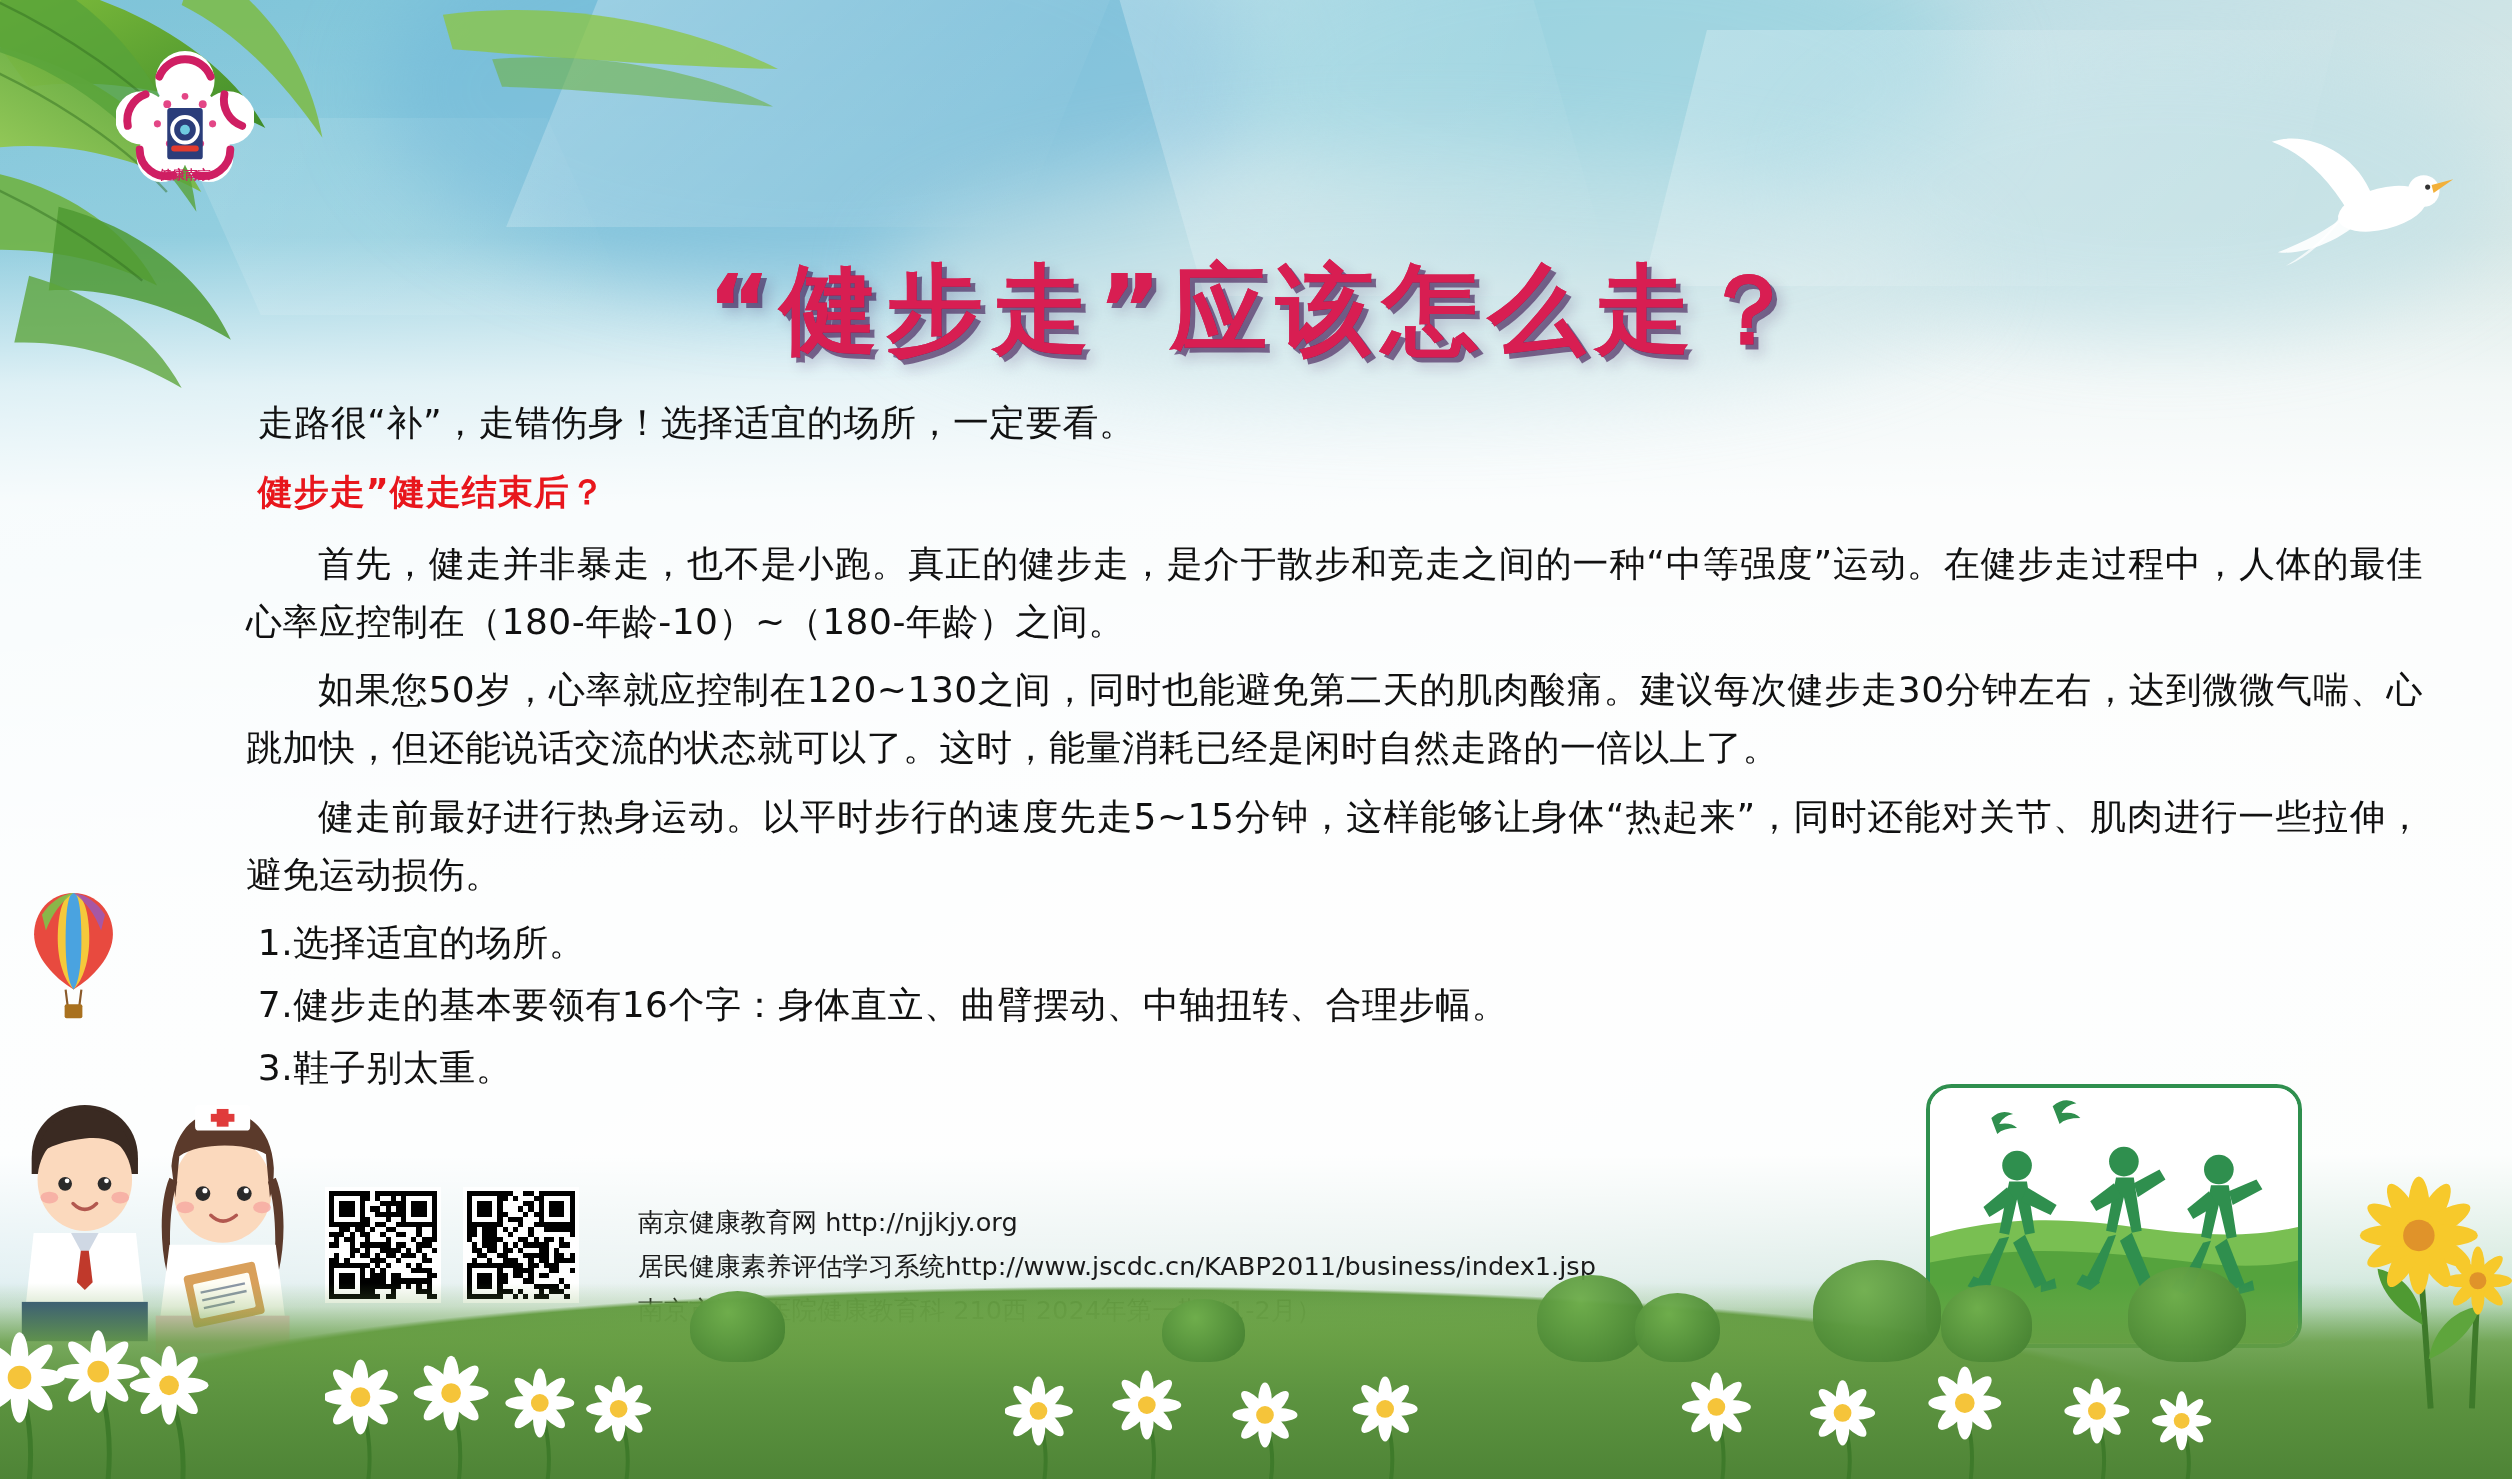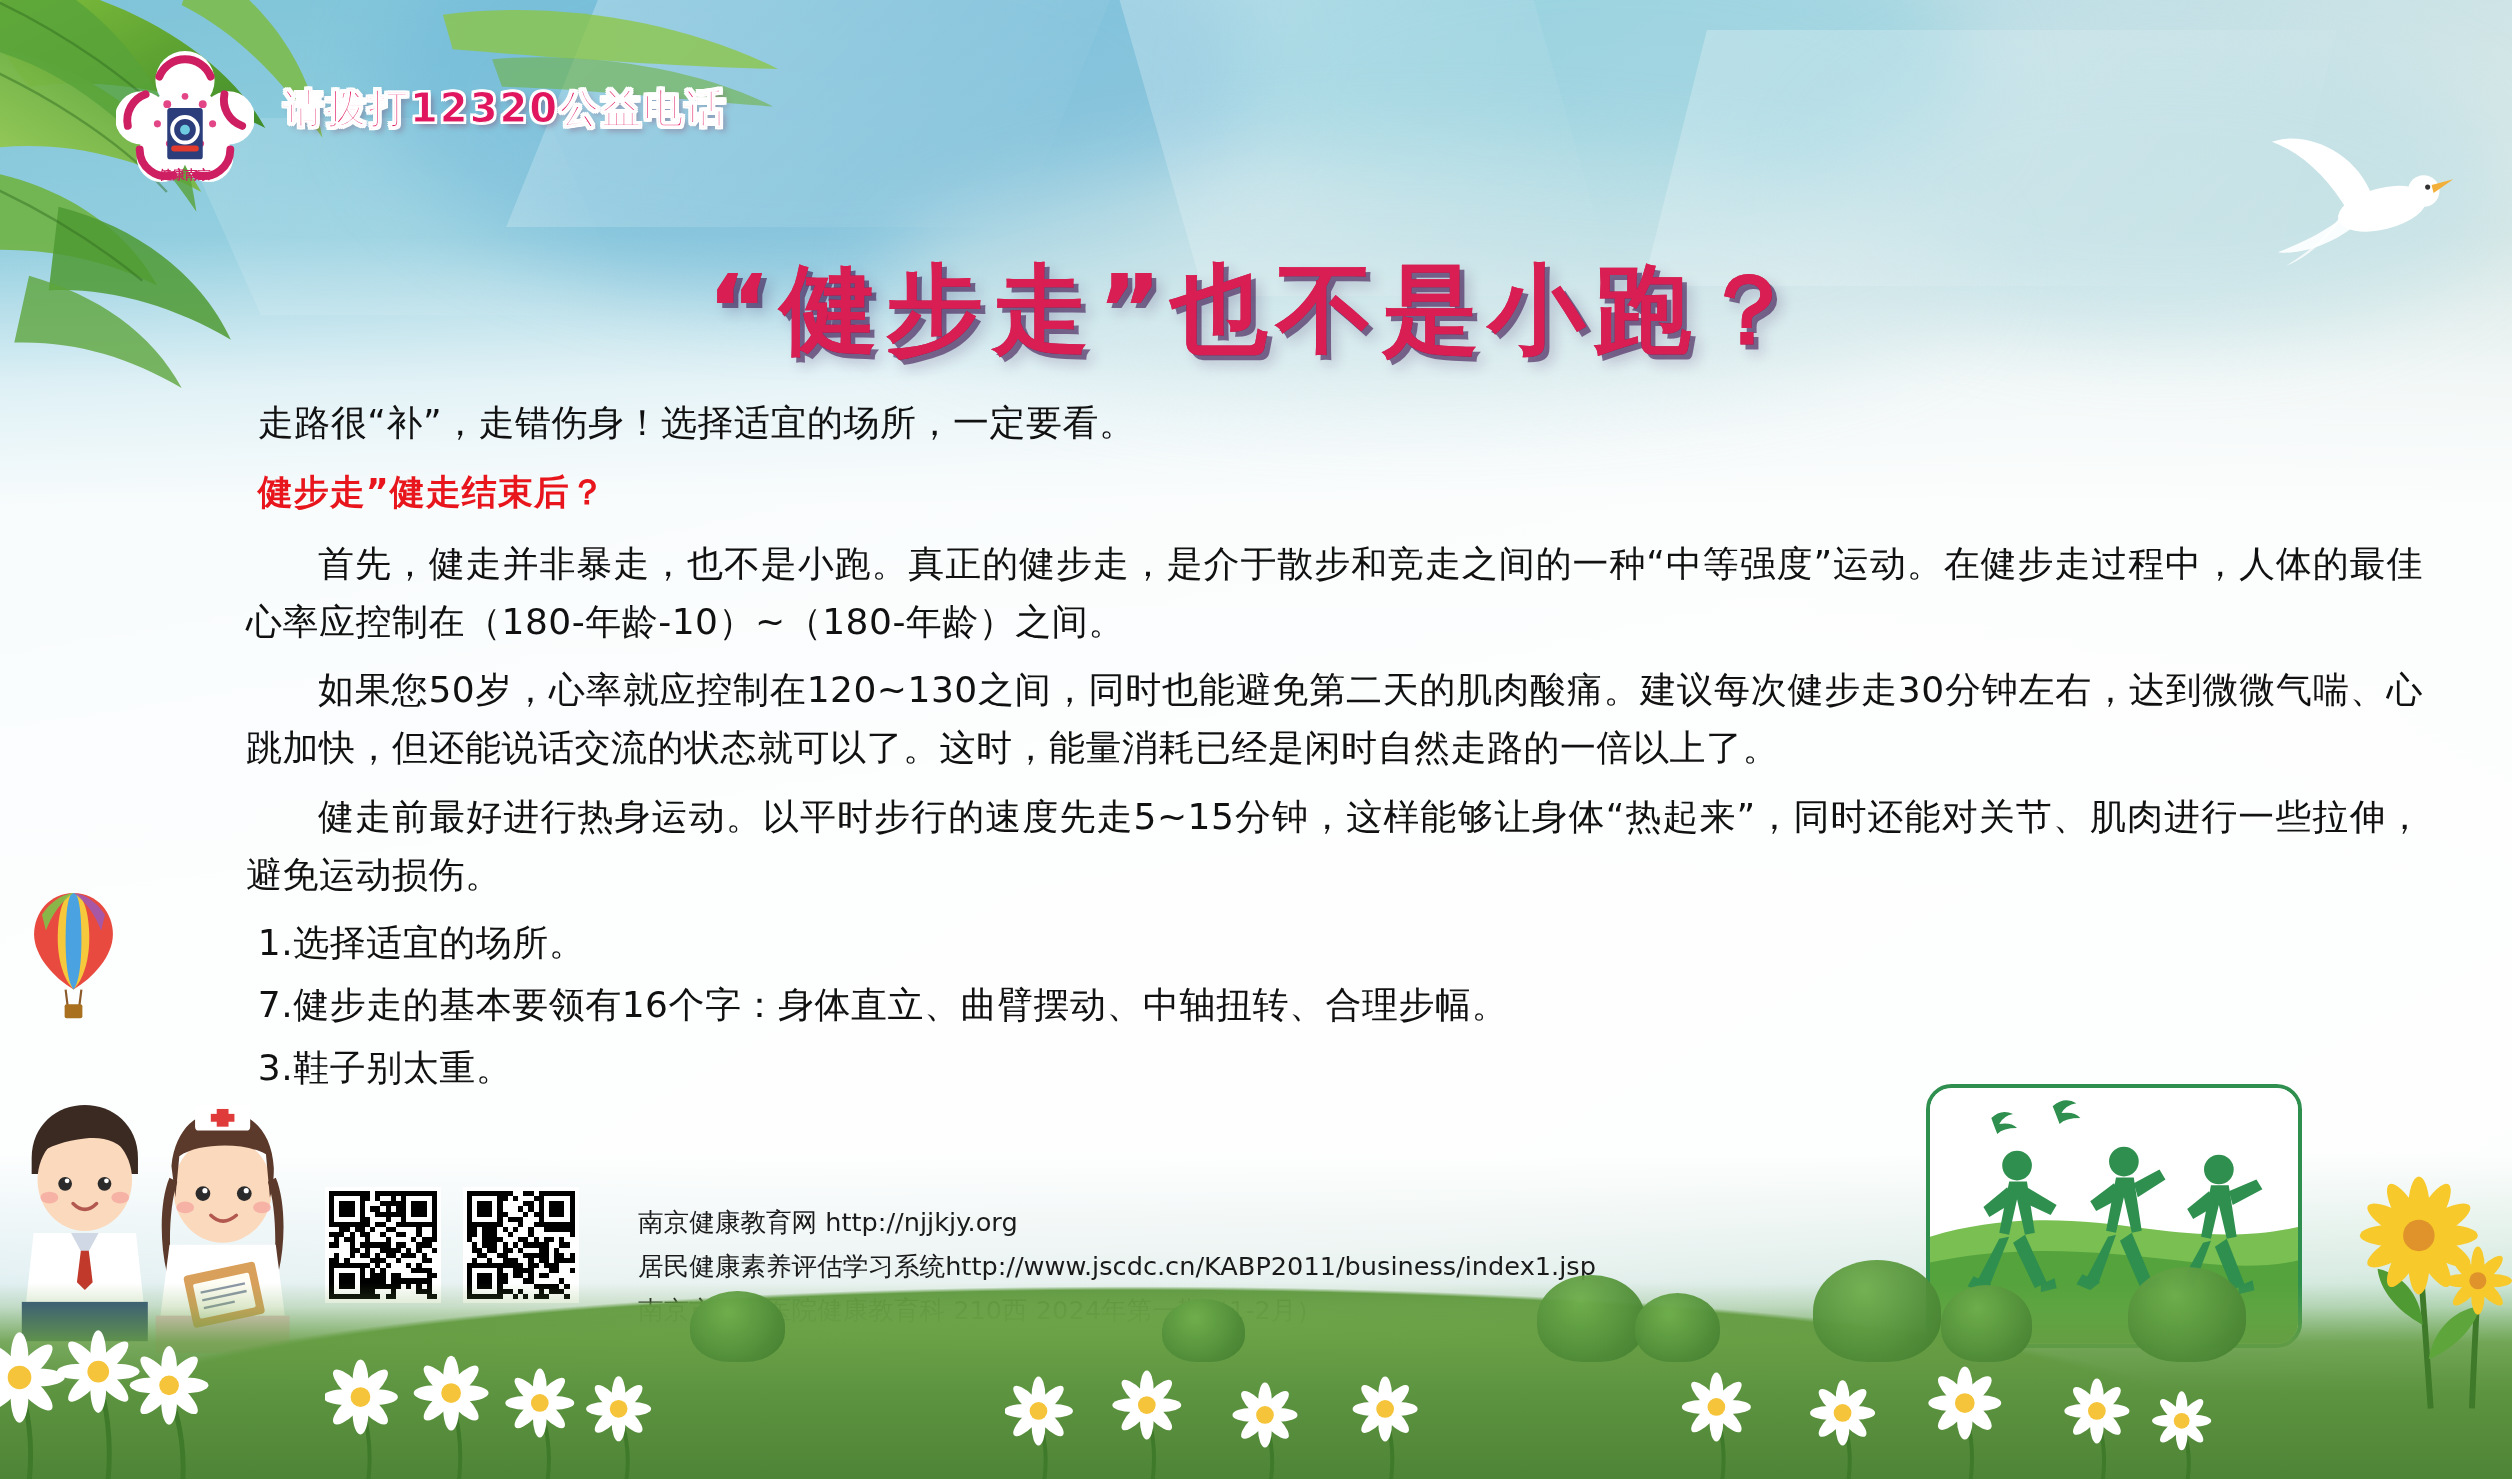--- a/index.html
+++ b/index.html
@@ -231,24 +231,23 @@
       </g>
       <rect x="52" y="62" width="36" height="52" rx="3" fill="#2b3d7a"></rect>
       <circle cx="70" cy="84" r="13" fill="none" stroke="#ffffff" stroke-width="4"></circle>
       <circle cx="70" cy="84" r="5" fill="#6fcbe0"></circle>
       <rect x="56" y="100" width="28" height="6" rx="3" fill="#e23b2e"></rect>
       <text x="70" y="134" font-size="13" font-weight="700" fill="#cf1f63" text-anchor="middle" font-family="DejaVu Sans, sans-serif">健康南京</text>
     </svg>
   </div>
 
   <div id="header-lines">
-    <div class="hdr-line">请拨打12320公益电话</div>
   </div>
 
-  <div id="main-title">“健步走”也不是小跑？</div>
+  <div id="main-title">“健步走”应该怎么走？</div>
 
   <div id="body-copy">
     <div class="lead">走路很“补”，走错伤身！选择适宜的场所，一定要看。</div>
     <div class="subhead">健步走”健走结束后？</div>
     <p class="para">首先，健走并非暴走，也不是小跑。真正的健步走，是介于散步和竞走之间的一种“中等强度”运动。在健步走过程中，人体的最佳心率应控制在（180-年龄-10）~（180-年龄）之间。</p>
     <p class="para">如果您50岁，心率就应控制在120~130之间，同时也能避免第二天的肌肉酸痛。建议每次健步走30分钟左右，达到微微气喘、心跳加快，但还能说话交流的状态就可以了。这时，能量消耗已经是闲时自然走路的一倍以上了。</p>
     <p class="para">健走前最好进行热身运动。以平时步行的速度先走5~15分钟，这样能够让身体“热起来”，同时还能对关节、肌肉进行一些拉伸，避免运动损伤。</p>
     <div class="listline">1.选择适宜的场所。</div>
     <div class="listline">7.健步走的基本要领有16个字：身体直立、曲臂摆动、中轴扭转、合理步幅。</div>
     <div class="listline">3.鞋子别太重。</div>

